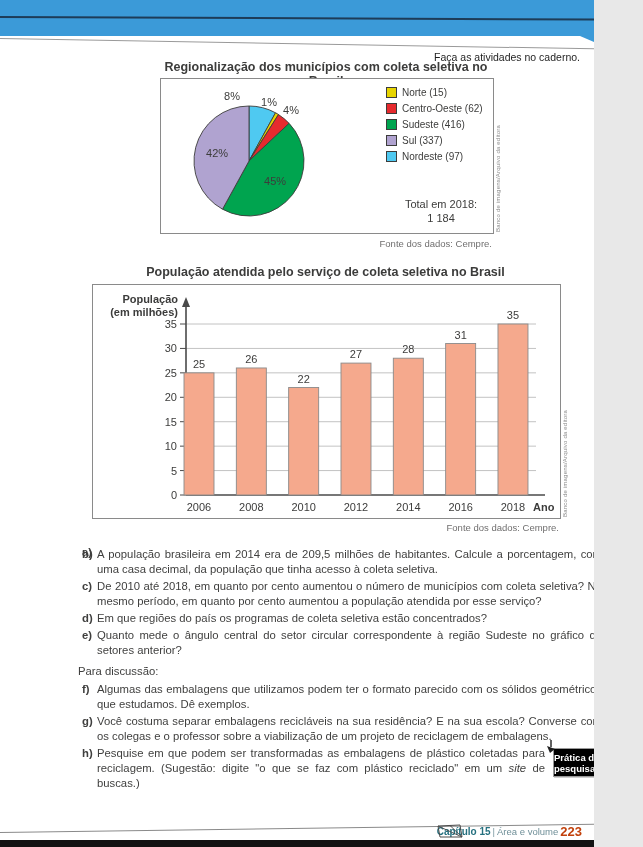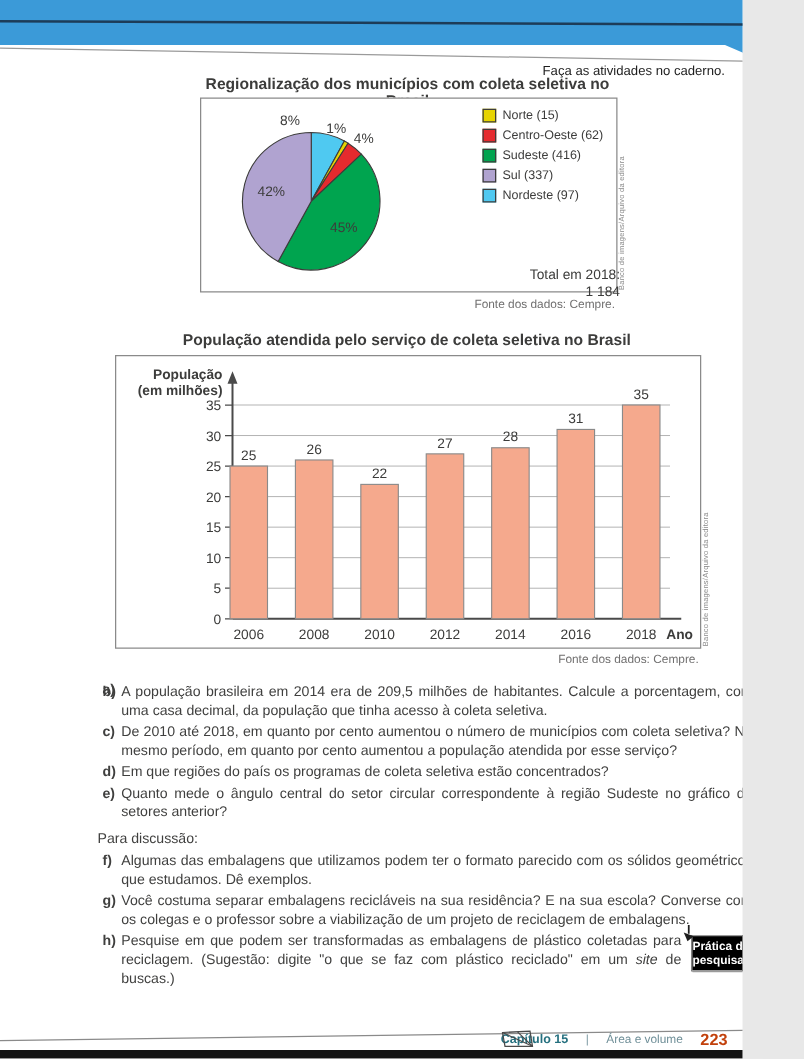--- a/index.html
+++ b/index.html
@@ -19,42 +19,42 @@
   .chart-box{position:absolute;background:#fff;border:1px solid #8a8a8a;}
   .credit{position:absolute;font-size:6px;color:#8a8a8a;writing-mode:vertical-rl;transform:rotate(180deg);
           white-space:nowrap;letter-spacing:.2px;}
   .source{position:absolute;font-size:9.5px;color:#706f6f;text-align:right;}
   
   #pie-title{left:160px;top:60px;width:332px;}
   #pie-box{left:160px;top:78px;width:332px;height:154px;}
   #pie-legend{position:absolute;left:225px;top:8px;}
   .legend-item{display:flex;height:16px;font-size:10px;color:#3c3c3b;}
   .legend-swatch{width:9px;height:9px;border:1px solid #3c3c3b;margin-right:5px;flex:0 0 auto;}
-  #pie-total{position:absolute;left:225px;top:118px;width:110px;text-align:right;font-size:11px;color:#3c3c3b;line-height:14px;margin-top:16px;}
+  #pie-total{position:absolute;left:225px;top:118px;width:110px;text-align:center;font-size:11px;color:#3c3c3b;line-height:14px;}
   #credit-pie{left:495px;top:78px;height:154px;}
   #source-pie{left:292px;top:238px;width:200px;}
   
   #bar-title{left:92px;top:265px;width:467px;}
   #bar-box{left:92px;top:284px;width:467px;height:233px;}
   #credit-bar{left:562px;top:284px;height:233px;}
   #source-bar{left:359px;top:522px;width:200px;}
   
   .questions{position:absolute;left:78px;top:545px;width:524px;font-size:11.3px;line-height:15px;
              text-align:justify;color:#3f3f3e;}
   .q-intro{margin:0 0 3px 0;}
   .q-item{position:relative;margin:0 0 2px 4px;padding-left:15px;}
   .q-label{position:absolute;left:0;top:0;font-weight:bold;}
   .q-heading{margin:6px 0 3px 0;}
   .badge-wrap{float:right;position:relative;width:70px;height:29px;margin:2px -21px 0 8px;}
   .badge{position:absolute;left:0;top:0;width:70px;height:29px;background:#000000;border:1px solid #9a9a9a;
          box-sizing:border-box;color:#fff;font-weight:bold;font-size:9.5px;line-height:11px;
          text-align:left;padding-top:3px;box-shadow:1px 1px 0 #cfcfcf;}
   .badge .cursor{position:absolute;left:-9px;top:-9px;}
   
-  .footer{position:absolute;right:12px;top:824px;height:15px;display:flex;align-items:center;gap:14px;}
+  .footer{position:absolute;right:12px;top:824px;height:15px;display:flex;align-items:center;gap:2px;}
   .footer .chapter{font-size:10px;font-weight:bold;color:#25707f;}
   .footer .divider{font-size:9.5px;color:#7d9aa3;}
   .footer .section{font-size:9.5px;color:#6f8f98;}
   .footer .pagenum{font-size:13px;font-weight:bold;color:#c2410c;}
   .bottom-bar{position:absolute;left:0;top:840px;width:643px;height:7px;background:#121212;}
   svg{position:absolute;left:0;top:0;}
 </style>
 </head>
 <body>
 

